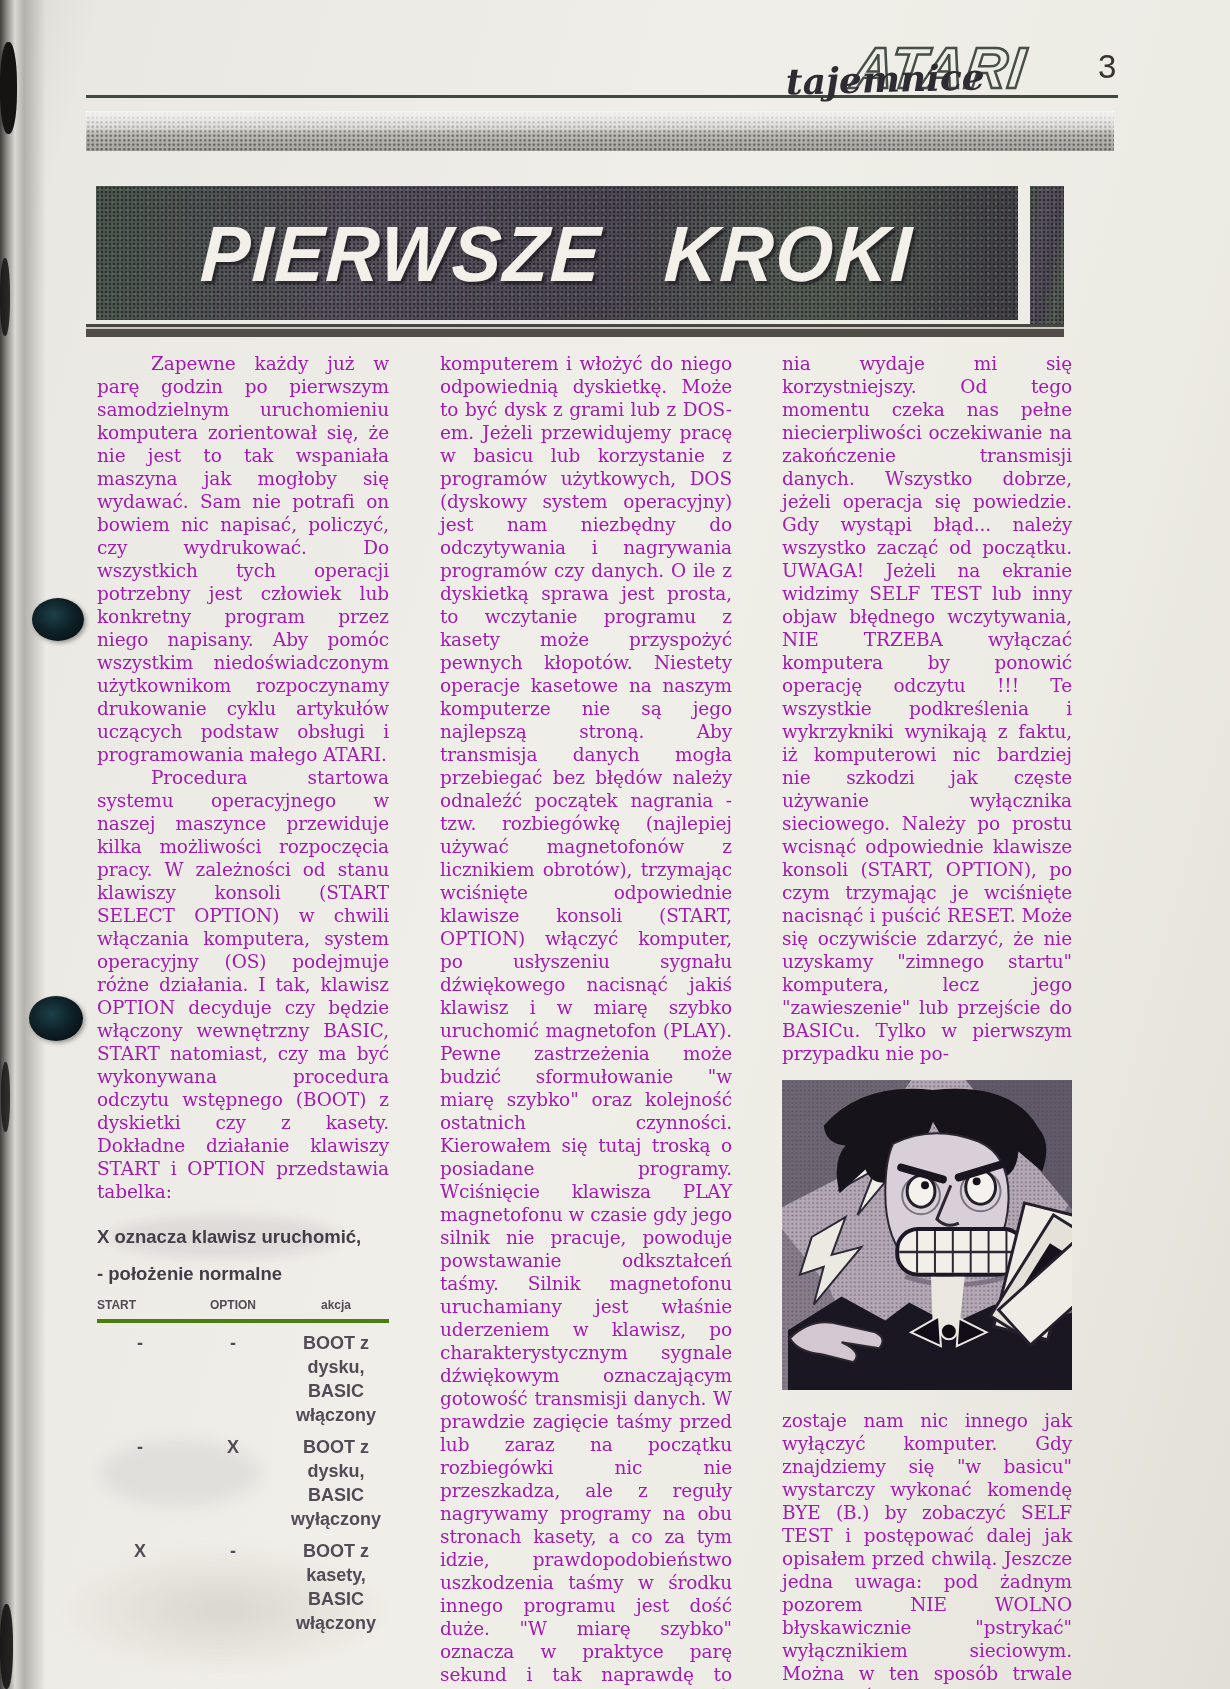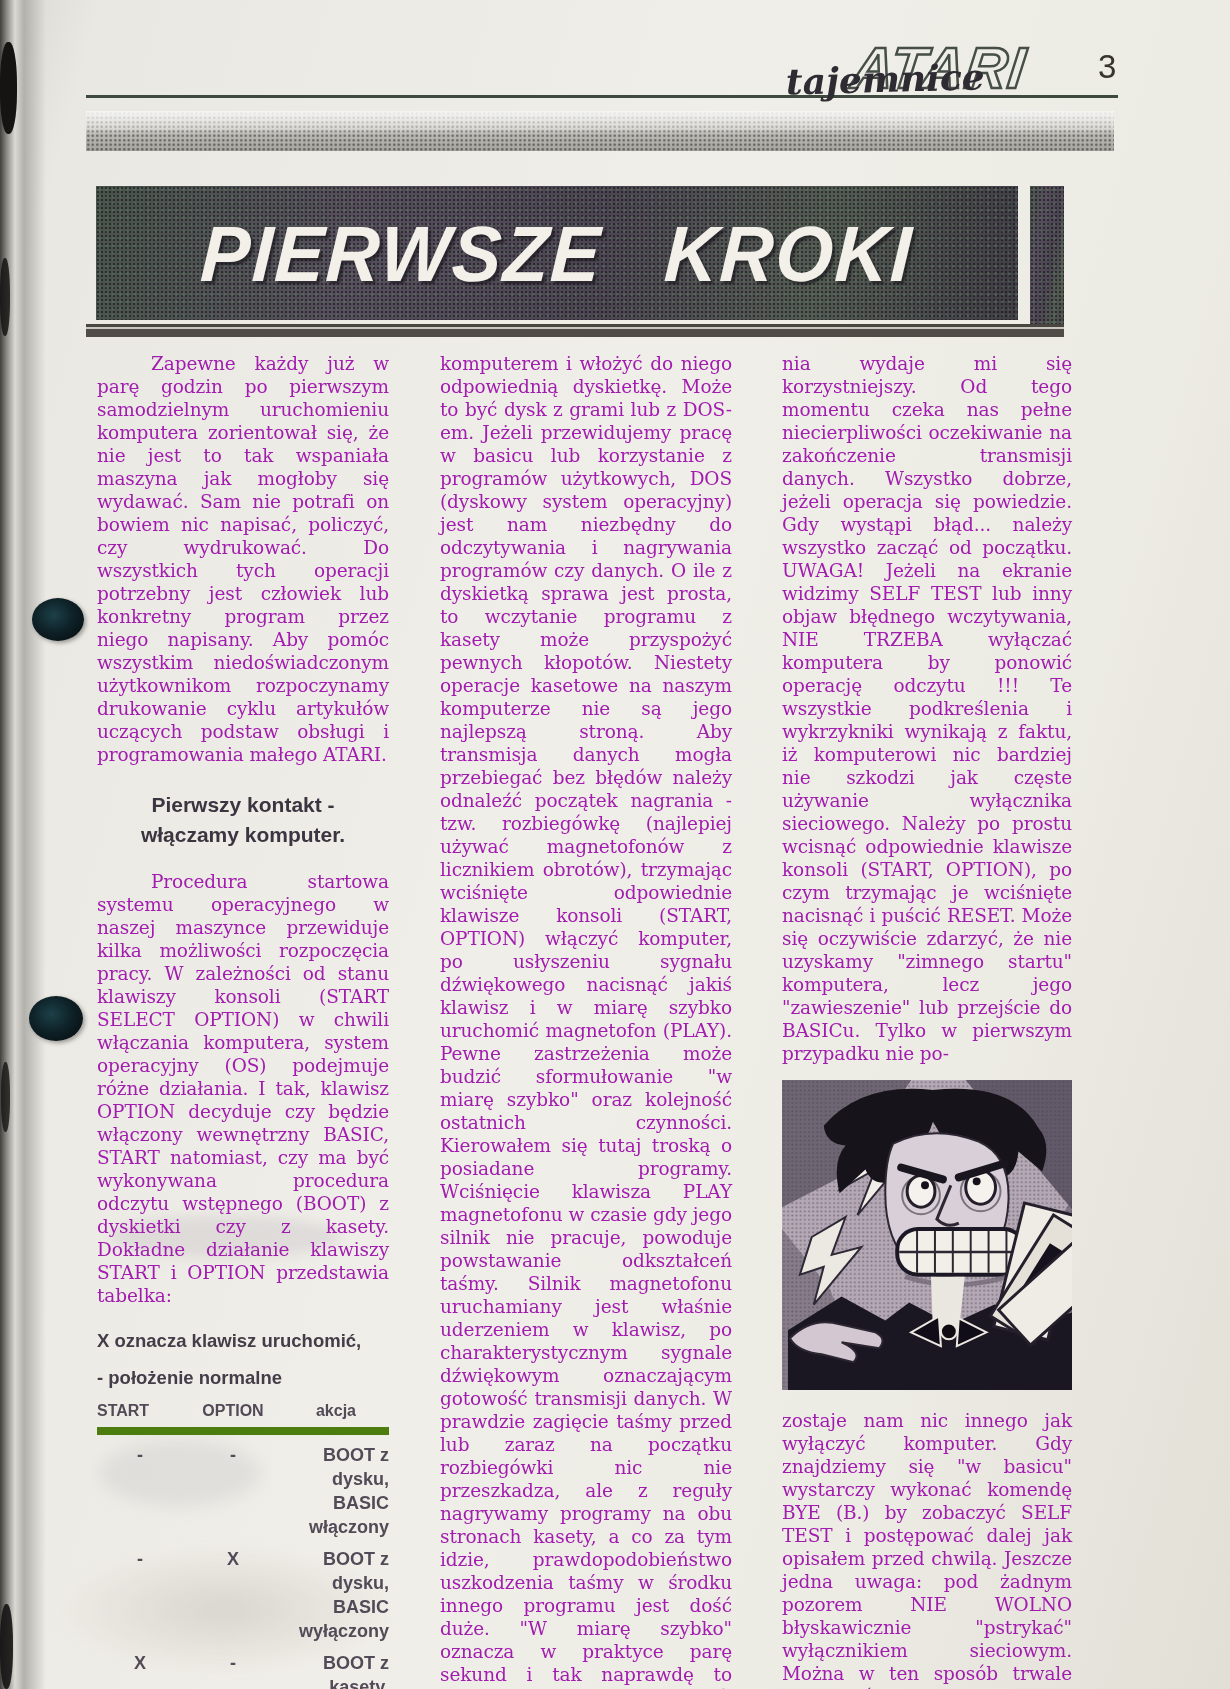--- a/index.html
+++ b/index.html
@@ -49,26 +49,26 @@
   
   .col{position:absolute;top:352px;width:292px;}
   #col1{left:97px;} #col2{left:440px;} #col3{left:782px;width:290px;}
   .body-text{font:18.5px/23px "DejaVu Serif",serif;color:#a21caf;text-align:justify;letter-spacing:-.1px;}
   .indent{text-indent:54px;}
   .section-heading{font:700 21px/30px "Liberation Sans",sans-serif;color:#3a3540;text-align:center;margin:24px 4px 20px;}
   .table-note{font:700 18.5px/28px "Liberation Sans",sans-serif;color:#433d49;margin-top:20px;}
   .note2{margin-top:9px;}
 
   .boot-table{margin-top:10px;font-family:"Liberation Sans",sans-serif;color:#524b57;}
-  .bt-head{display:flex;font-weight:700;font-size:16px;padding-bottom:7px;border-bottom:8px solid #4d7c0f;}
+  .bt-head{display:flex;font-weight:700;font-size:12px;padding-bottom:7px;border-bottom:4px solid #4d7c0f;}
   .c-start{width:86px;} .c-option{width:100px;text-align:center;} .c-akcja{flex:1;}
   .bt-head .c-akcja{text-align:center;}
   .bt-row{display:flex;margin-top:8px;font-weight:700;font-size:18px;line-height:24px;}
   .bt-row .c-start,.bt-row .c-option{text-align:center;}
-  .bt-row .c-akcja{white-space:pre-line;text-align:right;}
+  .bt-row .c-akcja{white-space:pre-line;text-align:center;}
 
   .illu{margin:14px 0 14px 0;width:290px;height:312px;}
 
 </style>
 </head>
 <body>
 
 <div id="page">
 
   <div class="spine"></div>
@@ -89,21 +89,20 @@
   <div class="halftone-band"></div>
 
   <div class="banner">
     <span class="banner-title">PIERWSZE KROKI</span>
   </div>
   <div class="banner-side"></div>
   <div class="banner-bottom-rule"></div>
 
   <div class="col" id="col1">
     <p class="body-text indent" style="margin:0;">Zapewne każdy już w parę godzin po pierwszym samodzielnym uruchomieniu komputera zorientował się, że nie jest to tak wspaniała maszyna jak mogłoby się wydawać. Sam nie potrafi on bowiem nic napisać, policzyć, czy wydrukować. Do wszystkich tych operacji potrzebny jest człowiek lub konkretny program przez niego napisany. Aby pomóc wszystkim niedoświadczonym użytkownikom rozpoczynamy drukowanie cyklu artykułów uczących podstaw obsługi i programowania małego ATARI.</p>
-    <h2 class="section-heading">Pierwszy kontakt - włączamy komputer.</h2>
     <p class="body-text indent" style="margin:0;">Procedura startowa systemu operacyjnego w naszej maszynce przewiduje kilka możliwości rozpoczęcia pracy. W zależności od stanu klawiszy konsoli (START SELECT OPTION) w chwili włączania komputera, system operacyjny (OS) podejmuje różne działania. I tak, klawisz OPTION decyduje czy będzie włączony wewnętrzny BASIC, START natomiast, czy ma być wykonywana procedura odczytu wstępnego (BOOT) z dyskietki czy z kasety. Dokładne działanie klawiszy START i OPTION przedstawia tabelka:</p>
     <div class="table-note">X oznacza klawisz uruchomić,</div>
     <div class="table-note note2">- położenie normalne</div>
 
     <div class="boot-table">
       <div class="bt-head">
         <div class="c-start">START</div>
         <div class="c-option">OPTION</div>
         <div class="c-akcja">akcja</div>
       </div>

